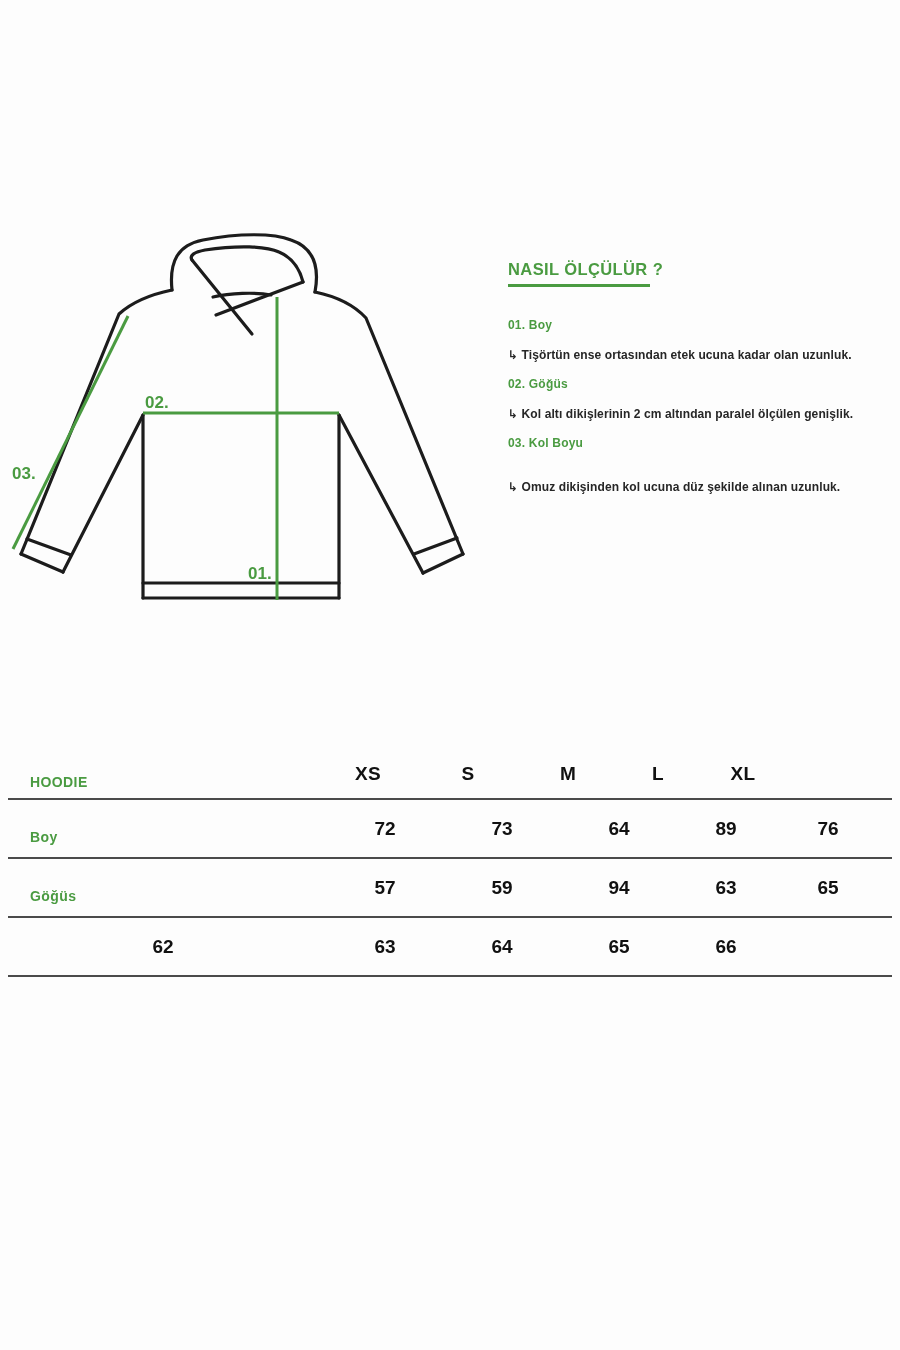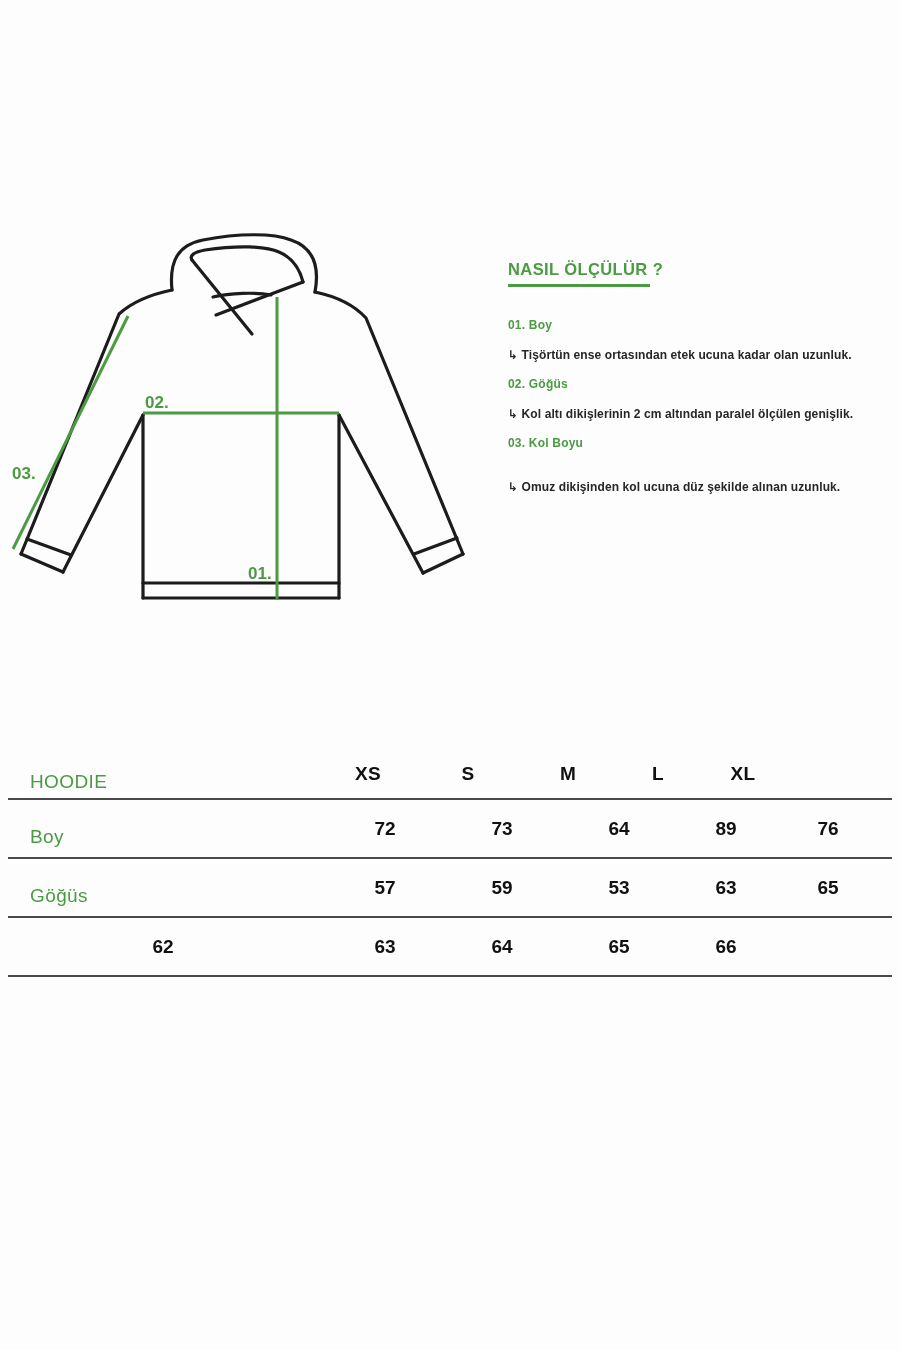--- a/index.html
+++ b/index.html
@@ -31,21 +31,21 @@
   
   #size-table{position:absolute;left:8px;top:750px;width:884px;}
   .t-row{
     display:grid;
     grid-template-columns:310px 100px 100px 100px 80px 90px;
     align-items:center;
     border-bottom:2px solid #4a4a4a;
   }
   .t-row.header{height:48px;}
   .t-row.data{height:57px;gap:17px;}
-  .t-label{padding-left:22px;font-size:19px;font-weight:400;letter-spacing:.4px;margin-top:16px;}
+  .t-label{padding-left:22px;font-size:14px;font-weight:700;letter-spacing:.4px;margin-top:16px;}
   .t-size{font-size:19px;font-weight:700;color:#111;text-align:center;letter-spacing:.3px;}
   .t-val{font-size:19px;font-weight:700;color:#111;text-align:center;}
 </style>
 </head>
 <body>
 
 <div id="diagram">
   <svg viewBox="0 0 480 400" xmlns="http://www.w3.org/2000/svg">
 
     <path class="sketch" d="M 172,70 C 169,41 178,25 203,20 C 238,13 274,13 291,20 C 312,27 320,45 315,72"></path>
@@ -109,21 +109,21 @@
     <div class="t-val">73</div>
     <div class="t-val">64</div>
     <div class="t-val">89</div>
     <div class="t-val">76</div>
   </div>
 
   <div class="t-row data">
     <div class="t-label green" style="color: rgb(74, 155, 65);">Göğüs</div>
     <div class="t-val">57</div>
     <div class="t-val">59</div>
-    <div class="t-val">53</div>
+    <div class="t-val">94</div>
     <div class="t-val">63</div>
     <div class="t-val">65</div>
   </div>
 
   <div class="t-row data">
     <div class="t-val">62</div>
     <div class="t-val">63</div>
     <div class="t-val">64</div>
     <div class="t-val">65</div>
     <div class="t-val">66</div>

